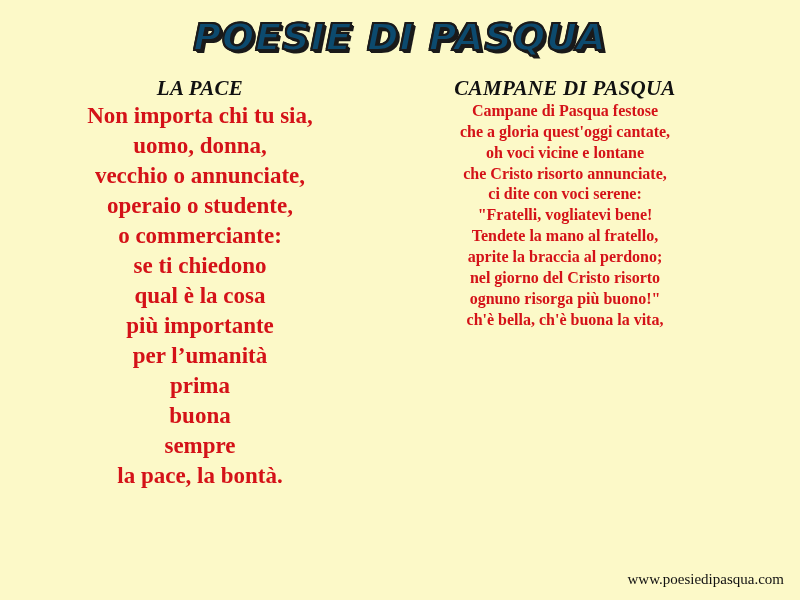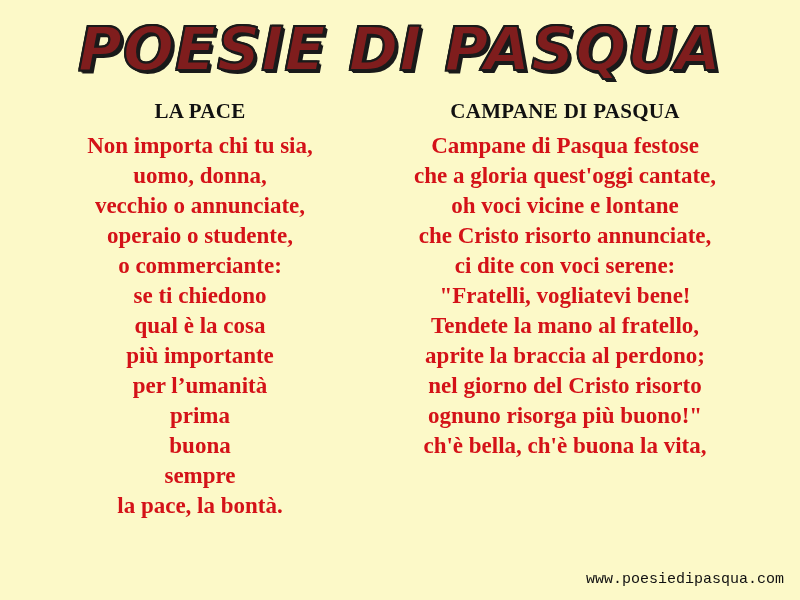--- a/index.html
+++ b/index.html
@@ -25,23 +25,23 @@
   
   .title-wrap {
     text-align: center;
     padding-top: 18px;
   }
   .title {
     display: inline-block;
     font-family: "DejaVu Sans", sans-serif;
     font-weight: bold;
     font-style: italic;
-    font-size: 60px;
+    font-size: 38px;
     letter-spacing: 1px;
-    color: #7f1d1d;
+    color: #0c4a6e;
     -webkit-text-stroke: 2px #1a1a1a;
     text-shadow:
        2px 2px 0 #1a1a1a,
       -1px -1px 0 #1a1a1a,
        1px -1px 0 #1a1a1a,
       -1px  1px 0 #1a1a1a,
        3px 3px 0 #1a1a1a;
     line-height: 1.05;
     white-space: nowrap;
     text-align: right;
@@ -65,41 +65,41 @@
     width: 330px;
   }
   .poem.right {
     width: 400px;
   }
   .poem-title {
     color: #111111;
     font-weight: bold;
     font-size: 21px;
     letter-spacing: .3px;
-    margin-bottom: 7px;
+    font-style: italic;
   }
   .poem-body {
     font-weight: bold;
     font-size: 23px;
     line-height: 1.305;
   }
   .poem.right .poem-body {
-    font-size: 23px;
+    font-size: 16px;
   }
   .poem-line {
     display: block;
     white-space: nowrap;
   }
 
   
   .footer {
     position: absolute;
     right: 16px;
     bottom: 12px;
-    font-family: Liberation Mono, monospace;
+    font-family: Liberation Serif, serif;
     font-size: 15px;
     color: #111111;
   }
 </style>
 </head>
 <body>
 
 <div class="page">
 
   <div class="title-wrap">

